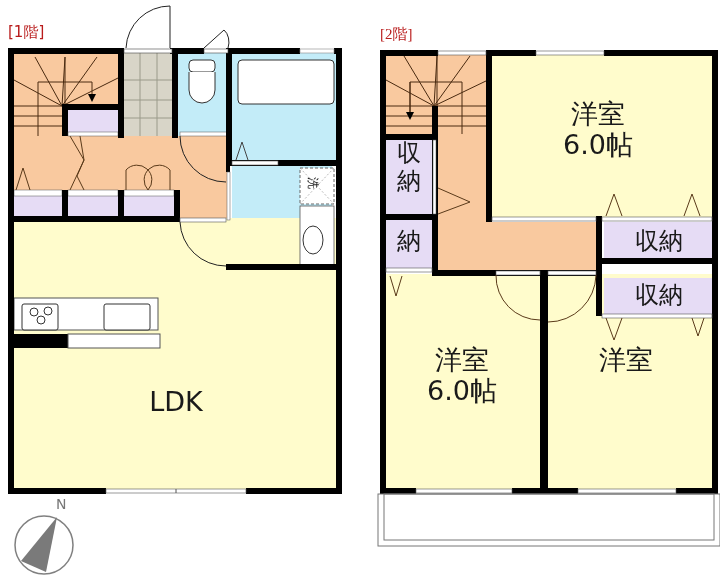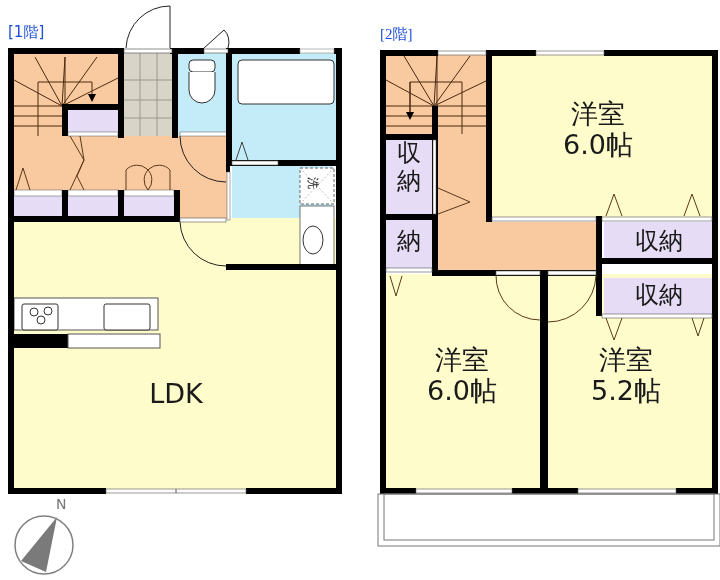--- a/index.html
+++ b/index.html
@@ -1,20 +1,20 @@
 <!DOCTYPE html>
 <html><head>
 <meta charset="utf-8">
 <style>
   html, body { margin: 0; padding: 0; background: #ffffff; }
   body { width: 720px; height: 580px; position: relative; overflow: hidden;
          font-family: "DejaVu Sans", "Liberation Sans", sans-serif; }
   svg { position: absolute; left: 0; top: 0; }
   .lbl { position: absolute; color: #1a1a1a; text-align: center; line-height: 1.15; white-space: nowrap; }
-  .floor-lbl { font-size: 15px; color: #1d4ed8; }
+  .floor-lbl { font-size: 15px; color: #b91c1c; }
   .room-lbl { font-size: 27px; text-align: center; }
   .stor-lbl { font-size: 24px; }
   .tiny-lbl { font-size: 12px; }
   .n-lbl { font-size: 14px; color: #777; }
 </style>
 </head>
 <body>
 
 <svg width="720" height="580" viewBox="0 0 720 580">
 
@@ -210,36 +210,35 @@
 
   <g>
     <circle cx="44" cy="545" r="29" fill="#fff" stroke="#808080" stroke-width="1.5"></circle>
     <polygon points="57,517 21,561 46,572" fill="#7a7a7a"></polygon>
   </g>
 </svg>
 
 <div class="lbl floor-lbl" style="left:8px; top:24px;">[1階]</div>
 <div class="lbl floor-lbl" style="left:380px; top:26px;font-family:Liberation Serif, serif;">[2階]</div>
 
-<div class="lbl room-lbl" style="left:116px; top:378px; width:120px;">
+<div class="lbl room-lbl" style="left:116px; top:386px; width:120px;">
   <div>LDK</div>
 </div>
 <div class="lbl tiny-lbl" style="left:306px; top:176px; transform:rotate(90deg);">洗</div>
 
 <div class="lbl room-lbl" style="left:538px; top:98px; width:120px;">
   <div>洋室</div>
   <div>6.0帖</div>
 </div>
 <div class="lbl room-lbl" style="left:402px; top:344px; width:120px;">
   <div>洋室</div>
   <div>6.0帖</div>
 </div>
 <div class="lbl room-lbl" style="left:566px; top:344px; width:120px;">
   <div>洋室</div>
-  <div>5.2帖</div>
 </div>
 
 <div class="lbl stor-lbl" style="left:388px; top:140px; width:42px;">
   <div>収</div>
   <div>納</div>
 </div>
 <div class="lbl stor-lbl" style="left:388px; top:228px; width:42px;">納</div>
 <div class="lbl stor-lbl" style="left:604px; top:228px; width:110px;">収納</div>
 <div class="lbl stor-lbl" style="left:604px; top:282px; width:110px;">収納</div>
 

